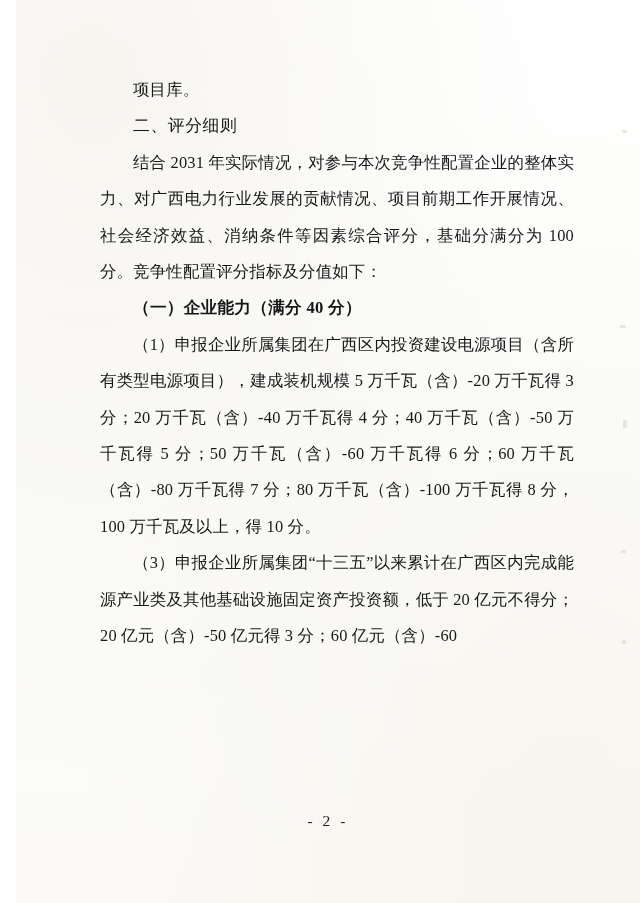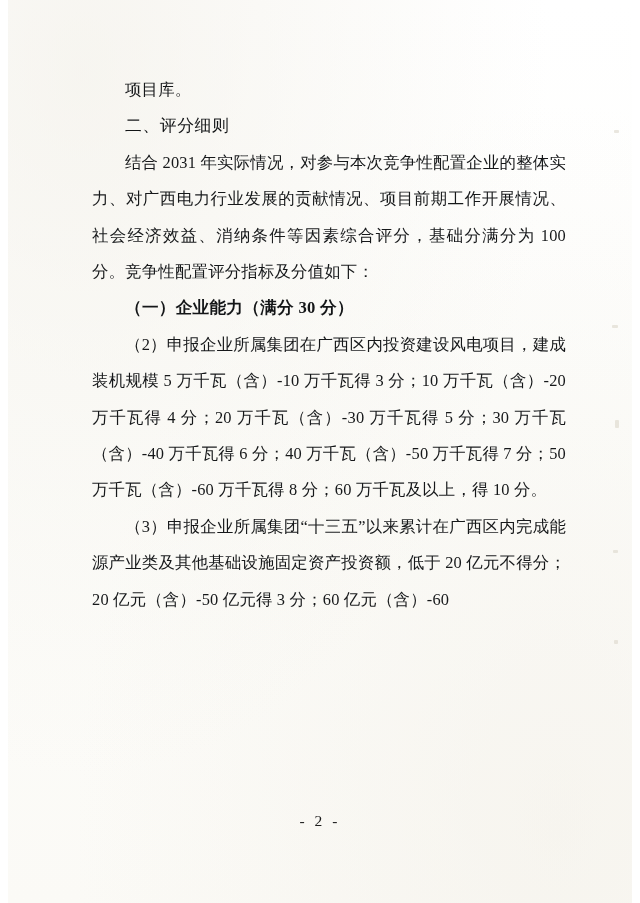--- a/index.html
+++ b/index.html
@@ -10,21 +10,21 @@
   body {
     width: 640px;
     height: 903px;
     font-family: "Liberation Serif", "DejaVu Serif", serif;
     color: #1c1c1c;
     position: relative;
     overflow: hidden;
   }
   #page {
     position: absolute;
-    left: 8px;
+    left: 16px;
     top: 0;
     width: 624px;
     height: 903px;
     background: #eab308;
   }
   .paper-texture {
     position: absolute;
     inset: 0;
     background:
       radial-gradient(ellipse at 12% 8%, rgba(240,237,228,0.55), rgba(255,255,255,0) 60%),
@@ -110,19 +110,19 @@
       <i class="m2"></i>
       <i class="m3"></i>
       <i class="m4"></i>
       <i class="m5"></i>
   </div>
 
   <div class="content">
     <p class="para indent2">项目库。</p>
     <p class="heading">二、评分细则</p>
     <p class="para indent2">结合 2031 年实际情况，对参与本次竞争性配置企业的整体实力、对广西电力行业发展的贡献情况、项目前期工作开展情况、社会经济效益、消纳条件等因素综合评分，基础分满分为 100 分。竞争性配置评分指标及分值如下：</p>
-    <p class="subheading">（一）企业能力（满分 30 分）</p>
-    <p class="para indent2">（2）申报企业所属集团在广西区内投资建设风电项目，建成装机规模 5 万千瓦（含）-10 万千瓦得 3 分；10 万千瓦（含）-20 万千瓦得 4 分；20 万千瓦（含）-30 万千瓦得 5 分；30 万千瓦（含）-40 万千瓦得 6 分；40 万千瓦（含）-50 万千瓦得 7 分；50 万千瓦（含）-60 万千瓦得 8 分；60 万千瓦及以上，得 10 分。</p>
+    <p class="subheading">（一）企业能力（满分 40 分）</p>
+    <p class="para indent2">（1）申报企业所属集团在广西区内投资建设电源项目（含所有类型电源项目），建成装机规模 5 万千瓦（含）-20 万千瓦得 3 分；20 万千瓦（含）-40 万千瓦得 4 分；40 万千瓦（含）-50 万千瓦得 5 分；50 万千瓦（含）-60 万千瓦得 6 分；60 万千瓦（含）-80 万千瓦得 7 分；80 万千瓦（含）-100 万千瓦得 8 分，100 万千瓦及以上，得 10 分。</p>
     <p class="para indent2">（3）申报企业所属集团“十三五”以来累计在广西区内完成能源产业类及其他基础设施固定资产投资额，低于 20 亿元不得分；20 亿元（含）-50 亿元得 3 分；60 亿元（含）-60</p>
   </div>
 
   <div class="pagenum">- 2 -</div>
 </div>
 
 </body></html>

